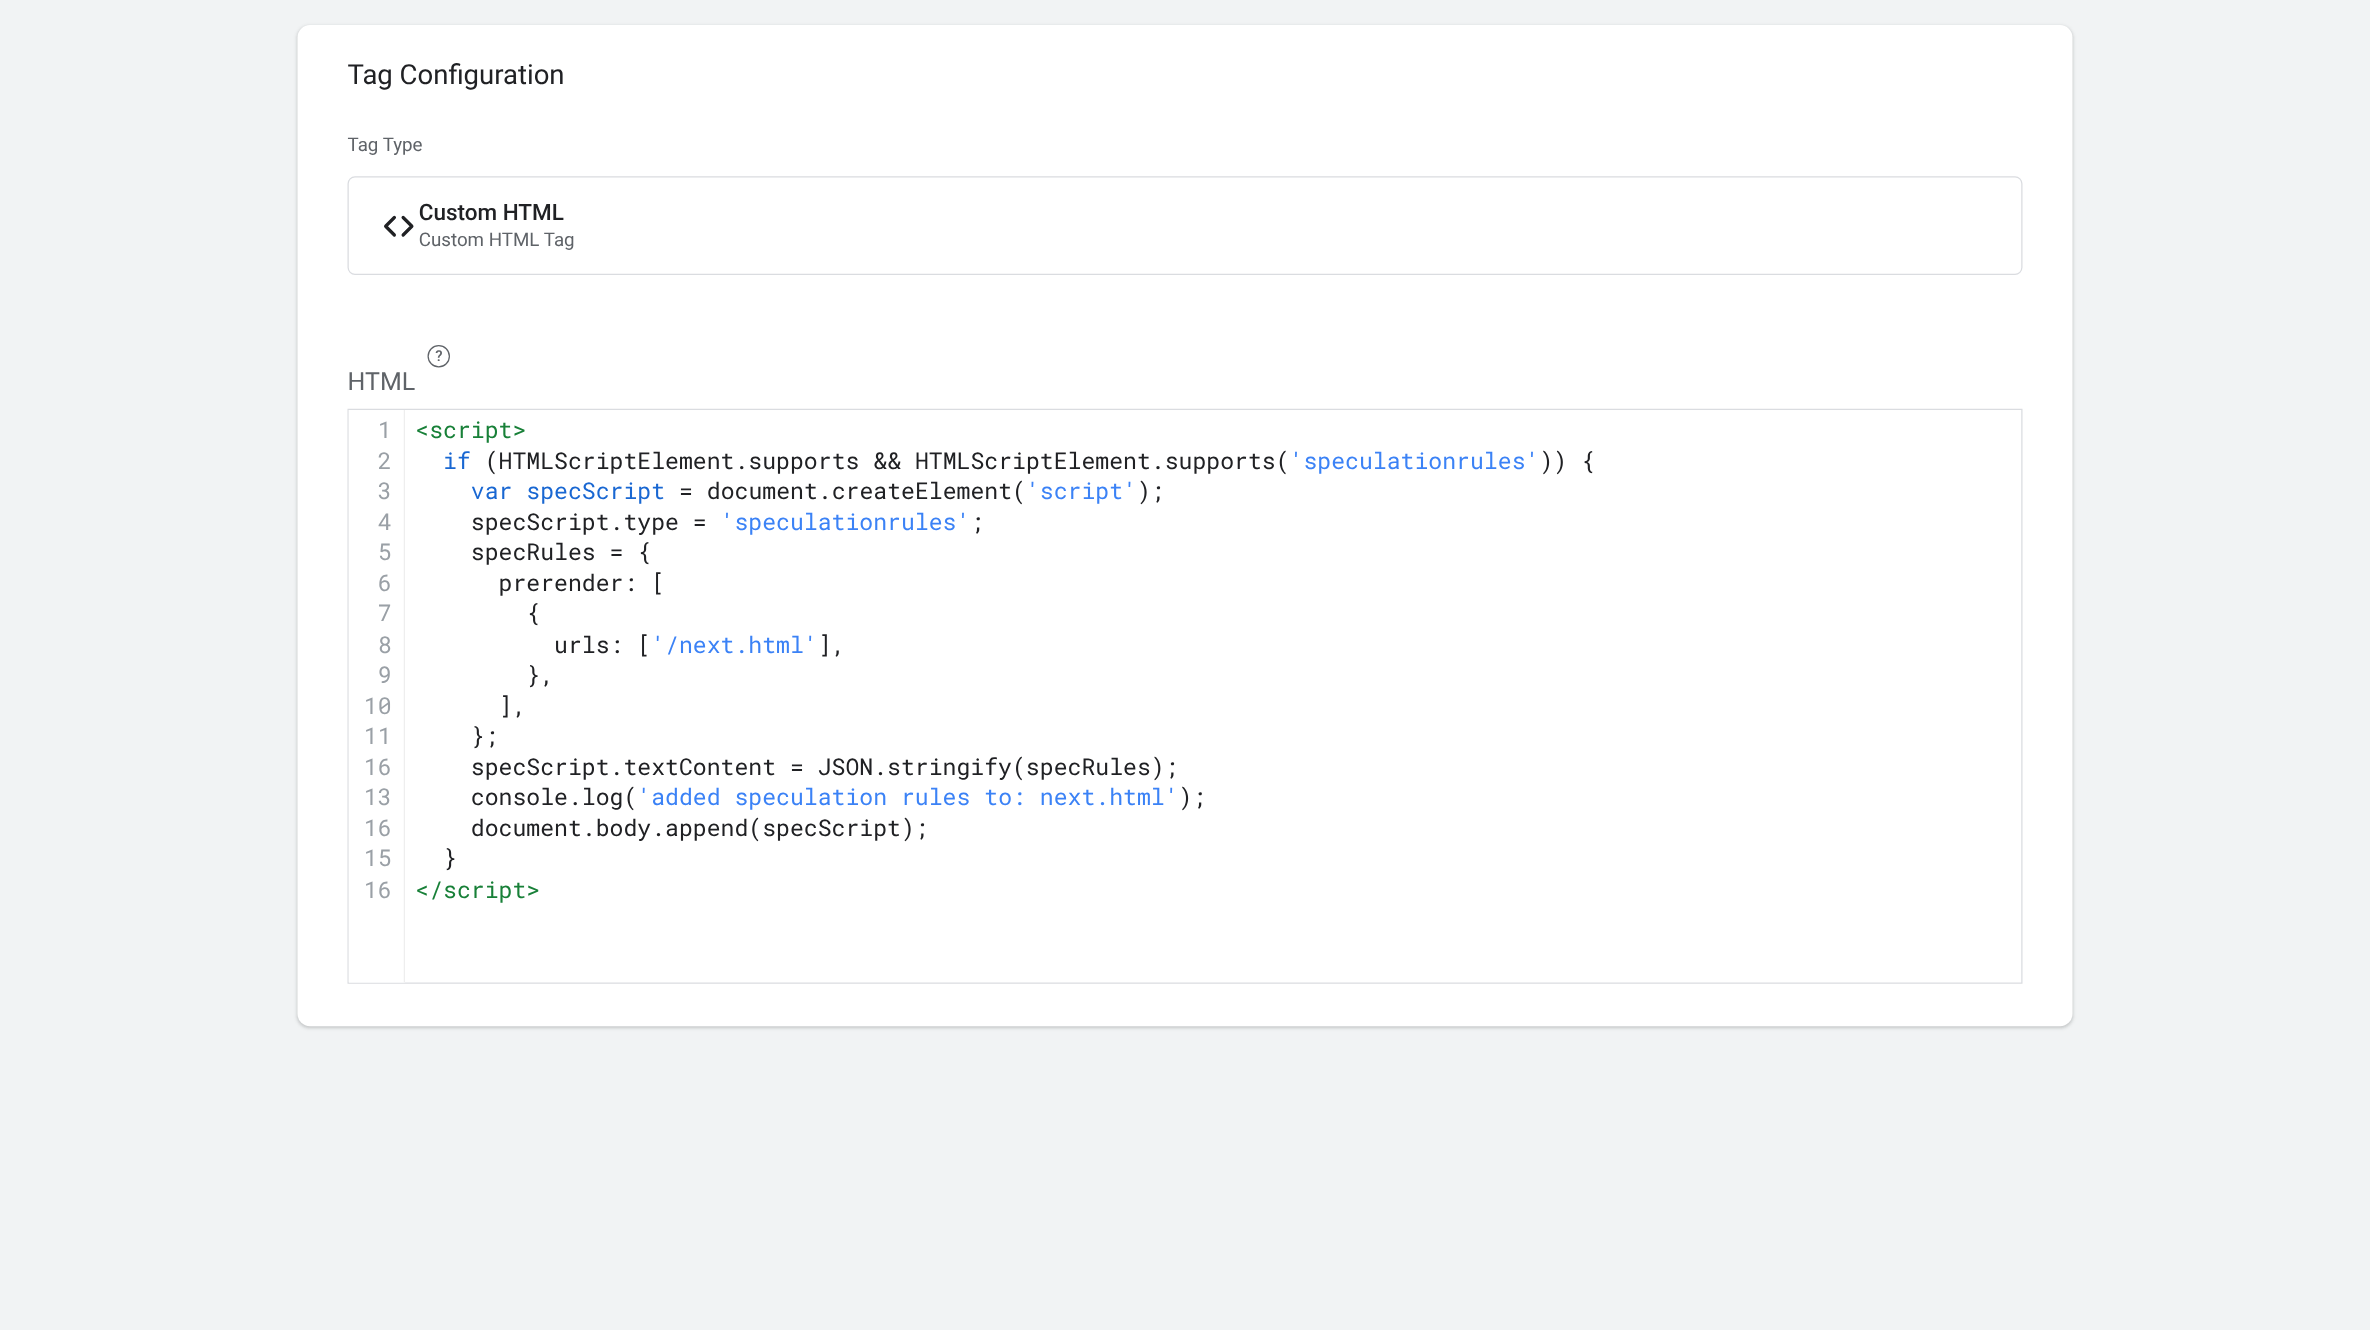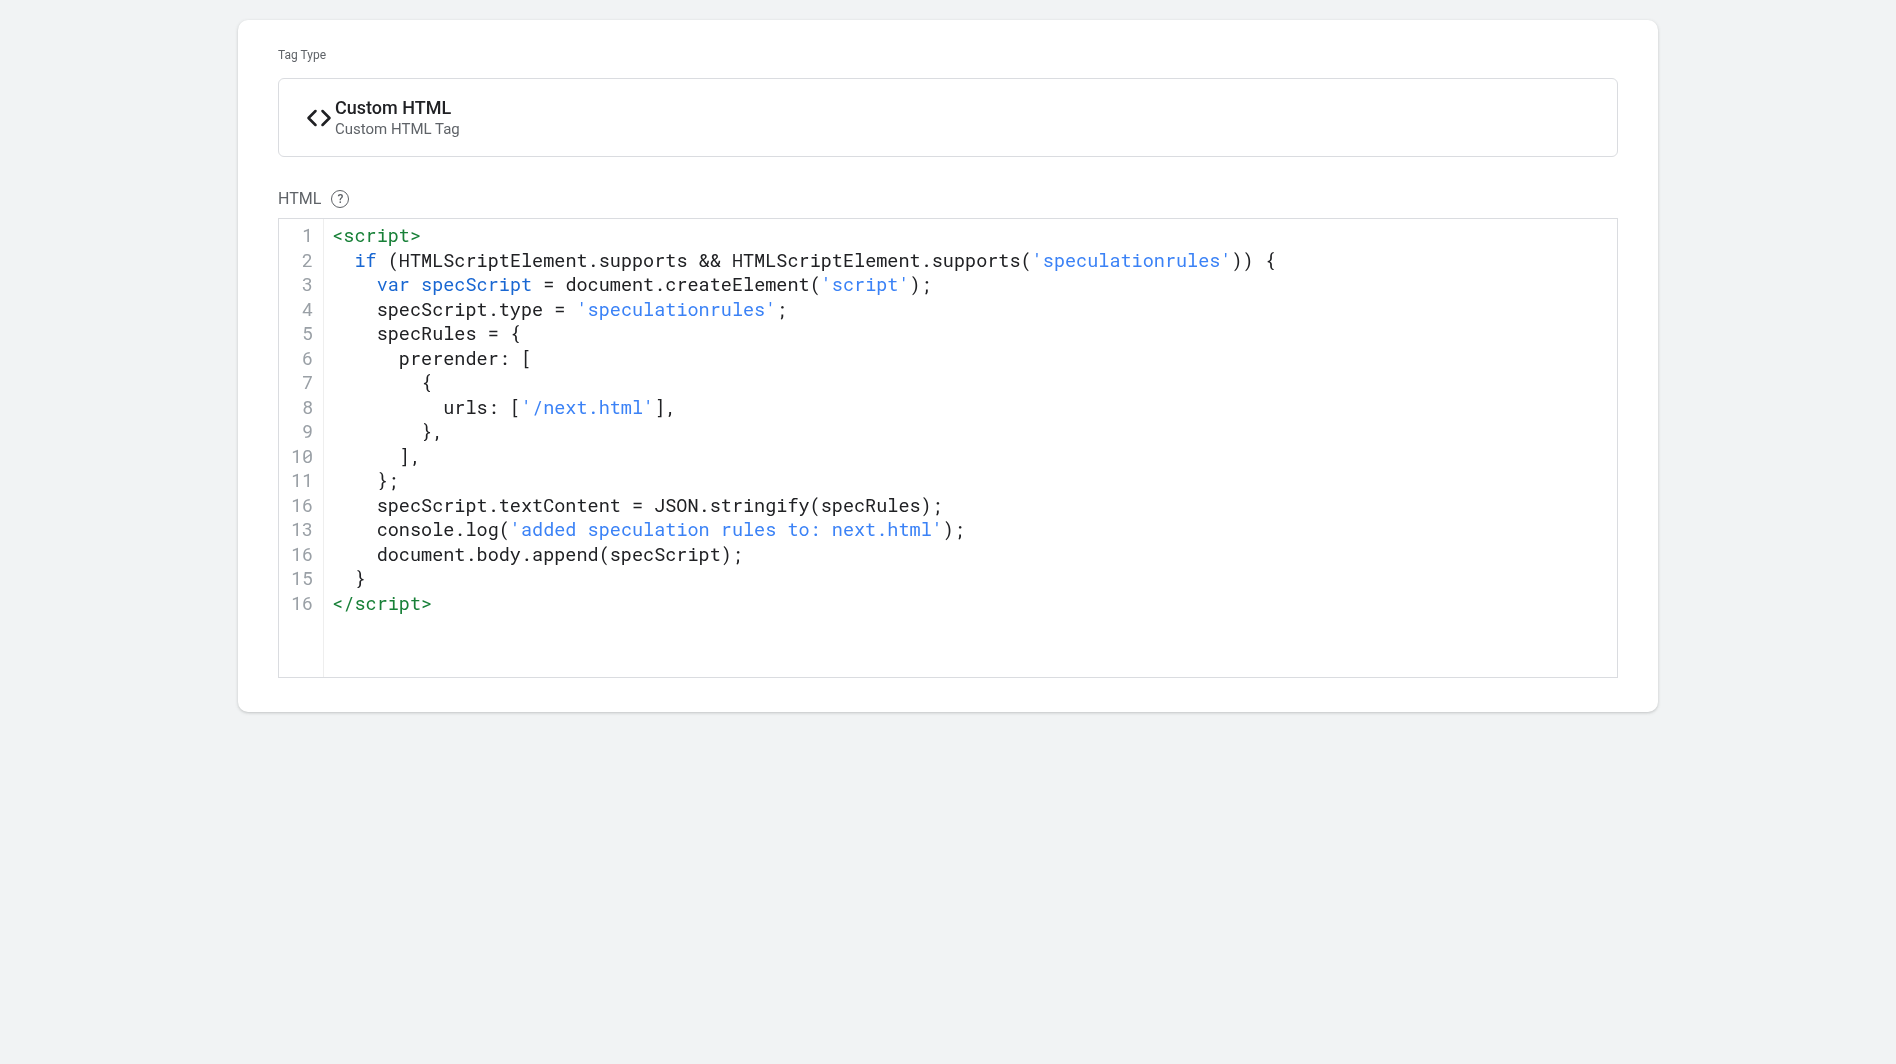--- a/index.html
+++ b/index.html
@@ -18,21 +18,21 @@
       margin: 0 auto;
     }
     .section-title {
       font-size: 22px;
       font-weight: 400;
       color: #202124;
       letter-spacing: 0;
       margin-bottom: 34px;
     }
     .field-label {
-      font-size: 12px;
+      font-size: 15px;
       color: #5f6368;
       margin-bottom: 16px;
       display: flex;
       align-items: center;
     }
     .tag-type-box {
       border: 1px solid #dadce0;
       border-radius: 6px;
       padding: 18px 24px;
       display: flex;
@@ -57,21 +57,21 @@
       font-size: 15px;
       color: #5f6368;
       margin-top: 2px;
     }
     .html-label-row {
       display: flex;
       align-items: center;
       gap: 10px;
       margin-bottom: 10px;
     }
-    .html-label { font-size: 16px; color: #5f6368; }
+    .html-label { font-size: 20px; color: #5f6368; margin-top: 41px; }
     .help-icon {
       width: 18px; height: 18px;
       border: 1.5px solid #5f6368;
       border-radius: 50%;
       color: #5f6368;
       font-size: 12px;
       display: flex;
       align-items: center;
       justify-content: center;
       font-weight: 500;
@@ -103,20 +103,21 @@
     }
     .tok-tag { color: #188038; }
     .tok-kw  { color: #1967d2; text-align: right; }
     .tok-var { color: #1967d2; }
     .tok-str { color: #3b82f6; margin-top: 17px; }
   </style>
 </head>
 <body>
 
 <div class="card">
+  <h2 class="section-title">Tag Configuration</h2>
 
   <div class="field-label">Tag Type</div>
 
   <div class="tag-type-box">
     <span class="code-icon">
       <svg viewBox="0 0 24 24" fill="none" stroke="#202124" stroke-width="2.2" stroke-linecap="round" stroke-linejoin="round">
         <polyline points="9 6 3 12 9 18"></polyline>
           <polyline points="15 6 21 12 15 18"></polyline>
       </svg>
     </span>

